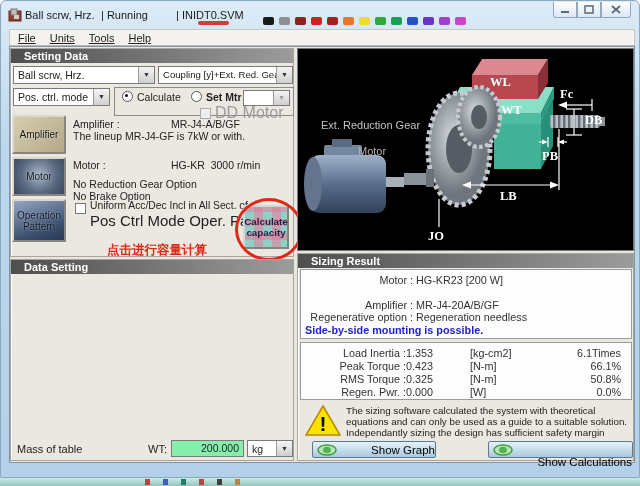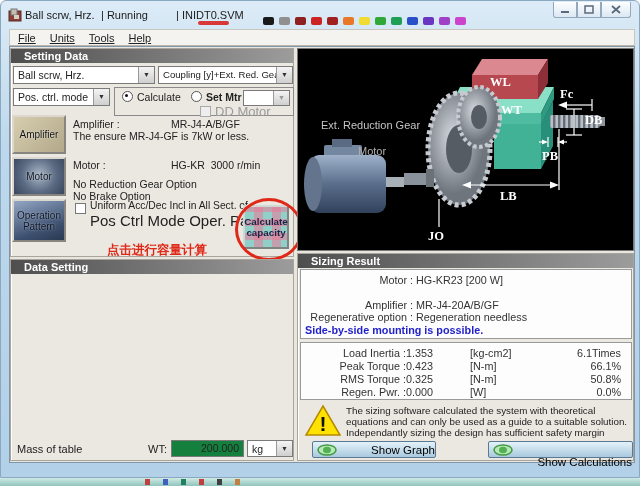--- a/index.html
+++ b/index.html
@@ -40,21 +40,21 @@
   .groupbox{position:absolute;border:1px solid #8a8a8a;background:transparent;box-sizing:border-box;}
   .radio{display:inline-block;width:9px;height:9px;border:1px solid #555;border-radius:50%;background:#fff;
          vertical-align:-1px;margin-right:4px;position:relative;}
   .radio.on::after{content:"";position:absolute;left:2px;top:2px;width:3px;height:3px;border-radius:50%;background:#111;}
   .cb{display:inline-block;width:9px;height:9px;border:1px solid #777;background:#fff;vertical-align:-1px;margin-right:4px;}
   .cb.dis{border-color:#aaa;background:#eee;}
   .imgbtn{position:absolute;width:54px;border:2px outset #dcd8d0;box-sizing:border-box;
           display:flex;align-items:center;justify-content:center;text-align:center;
           font-size:10px;color:#111;text-shadow:0 0 2px rgba(255,255,255,.8);}
   .lbl{position:absolute;font-size:10.5px;color:#222;white-space:nowrap;}
-  .editbox{position:absolute;height:17px;background:#15803d;border:1px solid #7a7a7a;box-sizing:border-box;
+  .editbox{position:absolute;height:17px;background:#86efac;border:1px solid #7a7a7a;box-sizing:border-box;
            font-size:10.5px;line-height:15px;text-align:right;padding-right:4px;}
   
   .rbox{position:absolute;background:#fdfdfd;border:1px solid #9a9a9a;box-sizing:border-box;font-size:10.8px;color:#333;}
   .rline{position:absolute;white-space:nowrap;}
   .rlabel{display:inline-block;width:112px;text-align:right;}
   .mrow{display:flex;height:13px;align-items:center;font-size:10.8px;color:#333;}
   .m-label{width:105px;text-align:right;}
   .m-val{width:58px;text-align:left;}
   .m-unit{width:72px;padding-left:6px;}
   .m-ratio{flex:1;text-align:right;padding-right:10px;}
@@ -150,31 +150,31 @@
       <span class="abs" style="left:7px;top:3px;">
         <span class="radio on"></span><span style="font-size:10.5px;">Calculate</span>
       </span>
       <span class="abs" style="left:76px;top:3px;">
         <span class="radio"></span><span style="font-size:10.5px;font-weight:bold;">Set Mtr</span>
       </span>
       <div class="dd" style="left:128px;top:2px;width:47px;height:16px;">
         <span></span>
         <span class="dd-btn" style="color:#999;">▼</span>
       </div>
-      <span class="abs" style="left:85px;top:16px;color:#9a9a9a;font-size:13px;">
+      <span class="abs" style="left:85px;top:16px;color:#9a9a9a;font-size:16px;">
         <span class="cb dis"></span><span>DD Motor</span>
       </span>
     </div>
 
     <div class="imgbtn" style="left:1px;top:66px;height:39px;background:linear-gradient(135deg,#d6cdaf,#b3a98a);">
       <span>Amplifier</span>
     </div>
     <span class="lbl" style="left:62px;top:69px;">Amplifier :</span>
     <span class="lbl" style="left:160px;top:69px;">MR-J4-A/B/GF</span>
-    <span class="lbl" style="left:62px;top:81px;">The ensure MR-J4-GF is 7kW or less.</span>
+    <span class="lbl" style="left:62px;top:81px;">The lineup MR-J4-GF is 7kW or with.</span>
 
     <div class="imgbtn" style="left:1px;top:108px;height:39px;background:radial-gradient(circle at 50% 45%,#aab6c6 0%,#5a6a82 55%,#39465c 100%);color:#10161e;text-shadow:0 0 2px rgba(210,220,235,.9);">
       <span>Motor</span>
     </div>
     <span class="lbl" style="left:62px;top:110px;">Motor :</span>
     <span class="lbl" style="left:160px;top:110px;white-space:pre;">HG-KR  3000 r/min</span>
     <span class="lbl" style="left:62px;top:129px;">No Reduction Gear Option</span>
     <span class="lbl" style="left:62px;top:141px;">No Brake Option</span>
 
     <div class="imgbtn" style="left:1px;top:150px;height:43px;background:linear-gradient(160deg,#93a6c4,#3c4f6e 70%,#2a3a54);color:#0e1420;text-shadow:0 0 2px rgba(200,215,235,.8);">

